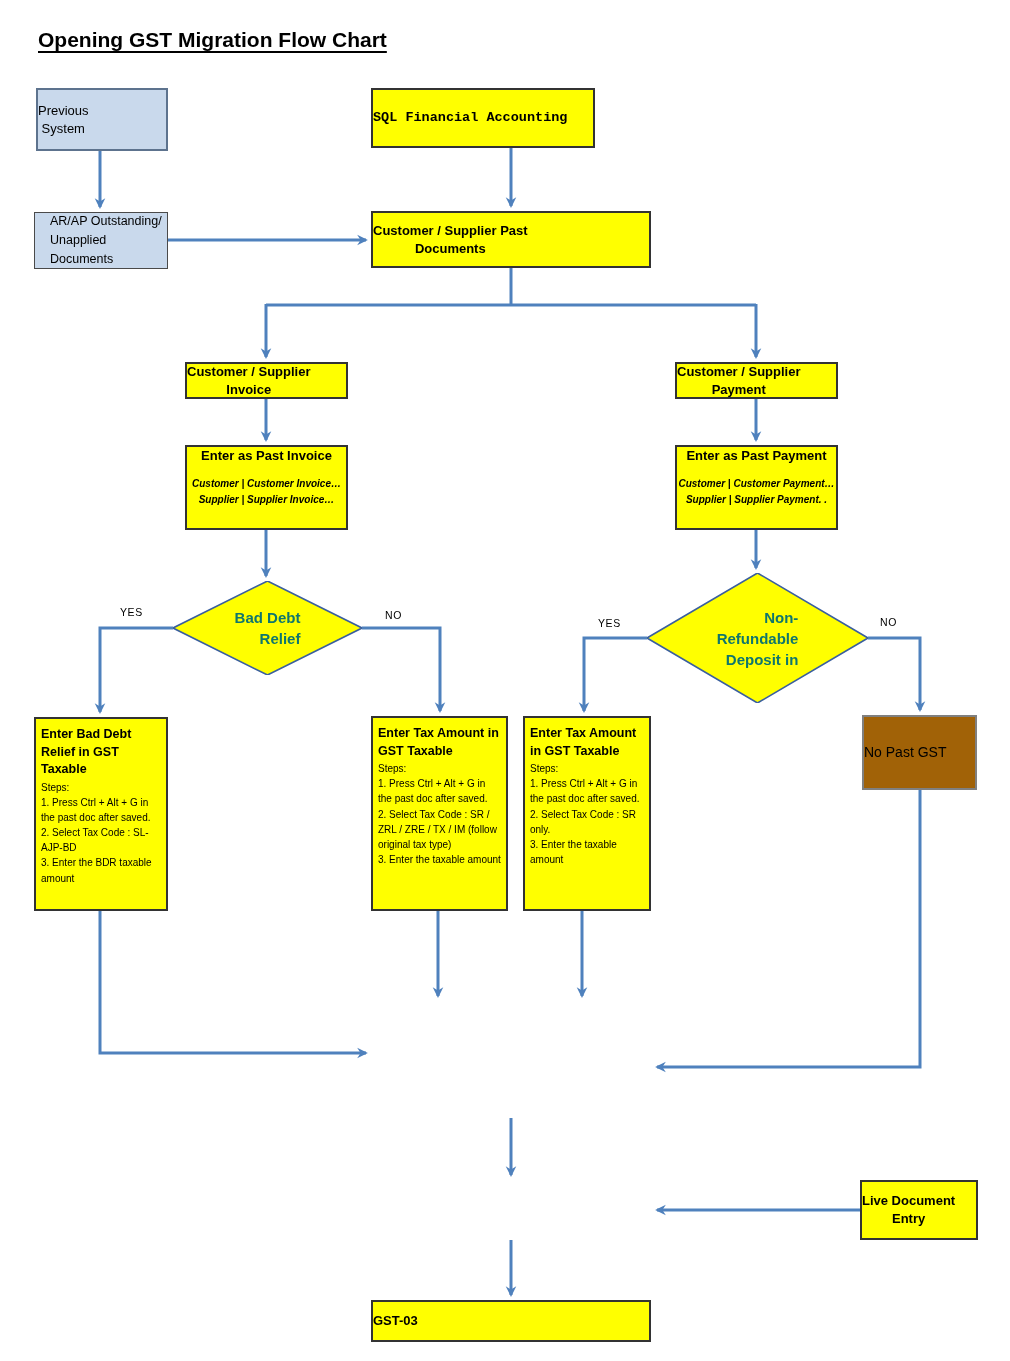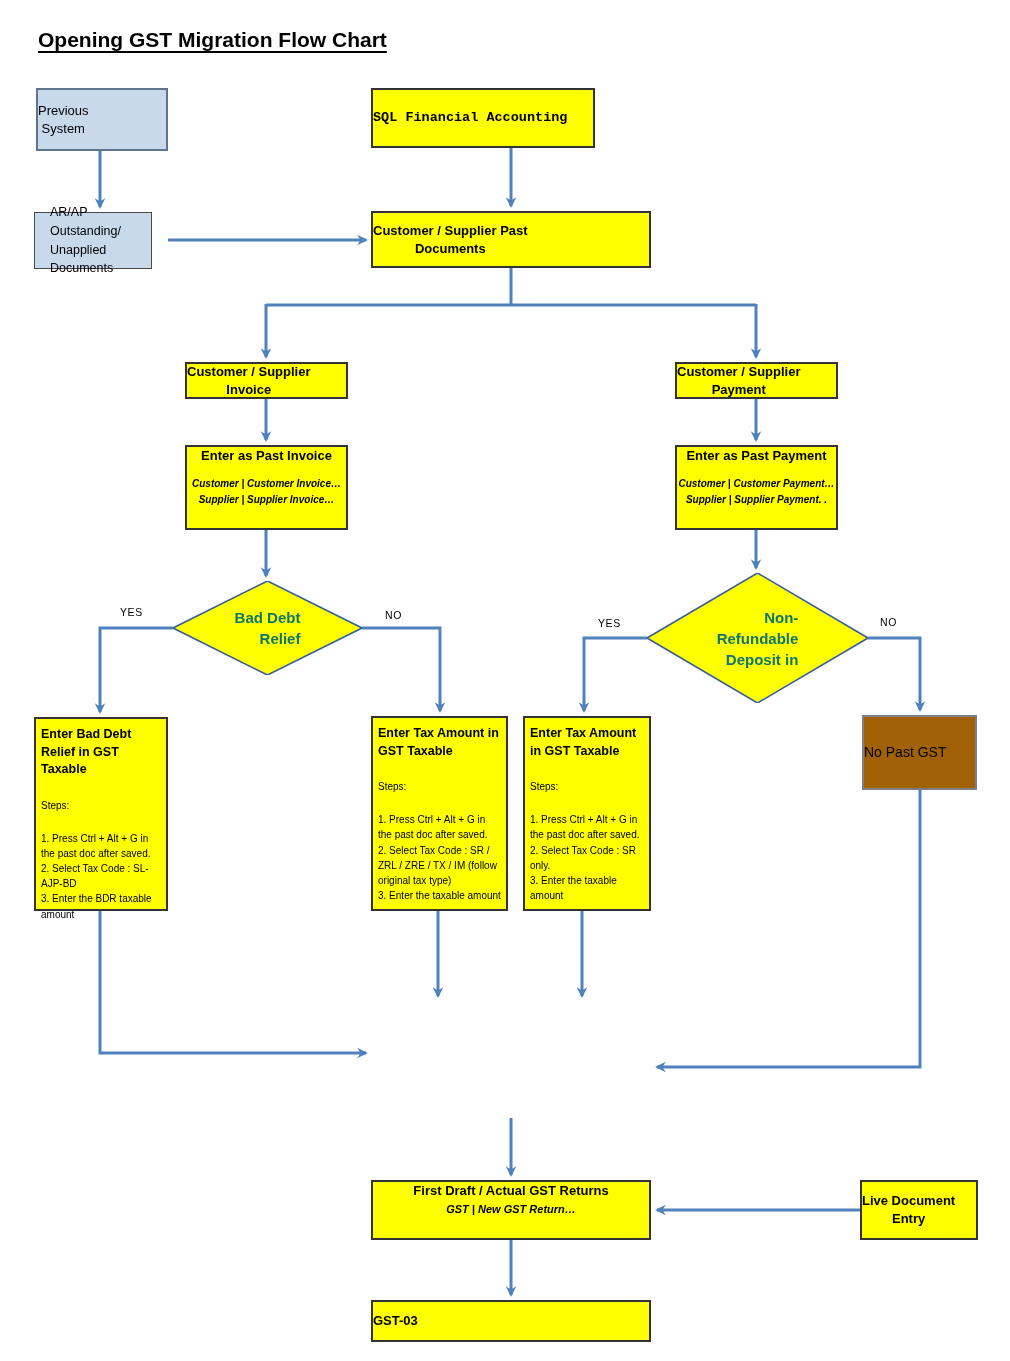--- a/index.html
+++ b/index.html
@@ -22,34 +22,34 @@
   }
   .pre{white-space:pre-line;}
   .alt{background:#c9d9ec;border:2px solid #5d738e;font-weight:400;}
   .alt-thin{background:#c9d9ec;border:1px solid #4a4a4a;font-weight:400;}
   .gray{background:#a16207;border:2px solid #808080;font-weight:400;font-size:14px;}
   .left-text{justify-content:flex-start;align-items:center;text-align:left;padding:2px 4px;line-height:1.5;font-size:12.5px;}
   .bold{font-weight:700;}
   .stack{flex-direction:column;}
   .sub{font-size:10px;font-style:italic;font-weight:600;margin-top:11px;line-height:1.6;}
   .sub2{font-size:11px;font-style:italic;font-weight:600;margin-top:2px;}
-  .detail{flex-direction:column;align-items:flex-start;justify-content:flex-start;text-align:left;padding:5px 5px;gap:18px;}
+  .detail{flex-direction:column;align-items:flex-start;justify-content:flex-start;text-align:left;padding:5px 5px;}
   .detail-title{font-size:12.5px;font-weight:600;line-height:1.4;margin:2px 0 1px;}
   .steps{font-size:10px;font-weight:400;line-height:1.52;white-space:pre-line;}
   .diamond{position:absolute;}
   .diamond svg{display:block;}
   .diamond-label{
     position:absolute;inset:0;display:flex;align-items:center;justify-content:center;
     text-align:right;font-size:15px;font-weight:600;line-height:1.4;white-space:pre-line;color:#0f766e;
   }
   .edge-label{position:absolute;font-size:10.5px;font-weight:400;letter-spacing:0.6px;color:#000;}
   
   #previous-system{left:36px;top:88px;width:132px;height:63px;}
   #sql-financial{left:371px;top:88px;width:224px;height:60px;font-size:13.5px;font-family:Liberation Mono, monospace;}
-  #arap{left:34px;top:212px;width:118px;height:57px;padding-left:15px;}
+  #arap{left:34px;top:212px;width:134px;height:57px;padding-left:15px;}
   #past-docs{left:371px;top:211px;width:280px;height:57px;}
   #cust-invoice{left:185px;top:362px;width:163px;height:37px;}
   #cust-payment{left:675px;top:362px;width:163px;height:37px;}
   #enter-invoice{left:185px;top:445px;width:163px;height:85px;}
   #enter-payment{left:675px;top:445px;width:163px;height:85px;}
   #diamond-bdr{left:173px;top:581px;width:189px;height:94px;}
   #diamond-nrd{left:647px;top:573px;width:221px;height:130px;}
   #bdr-box{left:34px;top:717px;width:134px;height:194px;}
   #tax1-box{left:371px;top:716px;width:137px;height:195px;}
   #tax2-box{left:523px;top:716px;width:128px;height:195px;}
@@ -186,24 +186,20 @@
     <div class="steps">1. Press Ctrl + Alt + G in the past doc after saved.
 2. Select Tax Code : SR only.
 3. Enter the taxable amount</div>
   </div>
 
   <div class="node gray" id="no-past">
     <span>No Past GST</span>
   </div>
 
 
-  <div class="node stack" id="first-draft">
-    <span class="bold">First Draft / Actual GST Returns</span>
-    <span class="sub2">GST | New GST Return…</span>
-  </div>
 
   <div class="node" id="live-doc">
     <span class="pre">Live Document
 Entry</span>
   </div>
 
   <div class="node" id="gst03">
     <span>GST-03</span>
   </div>
 

